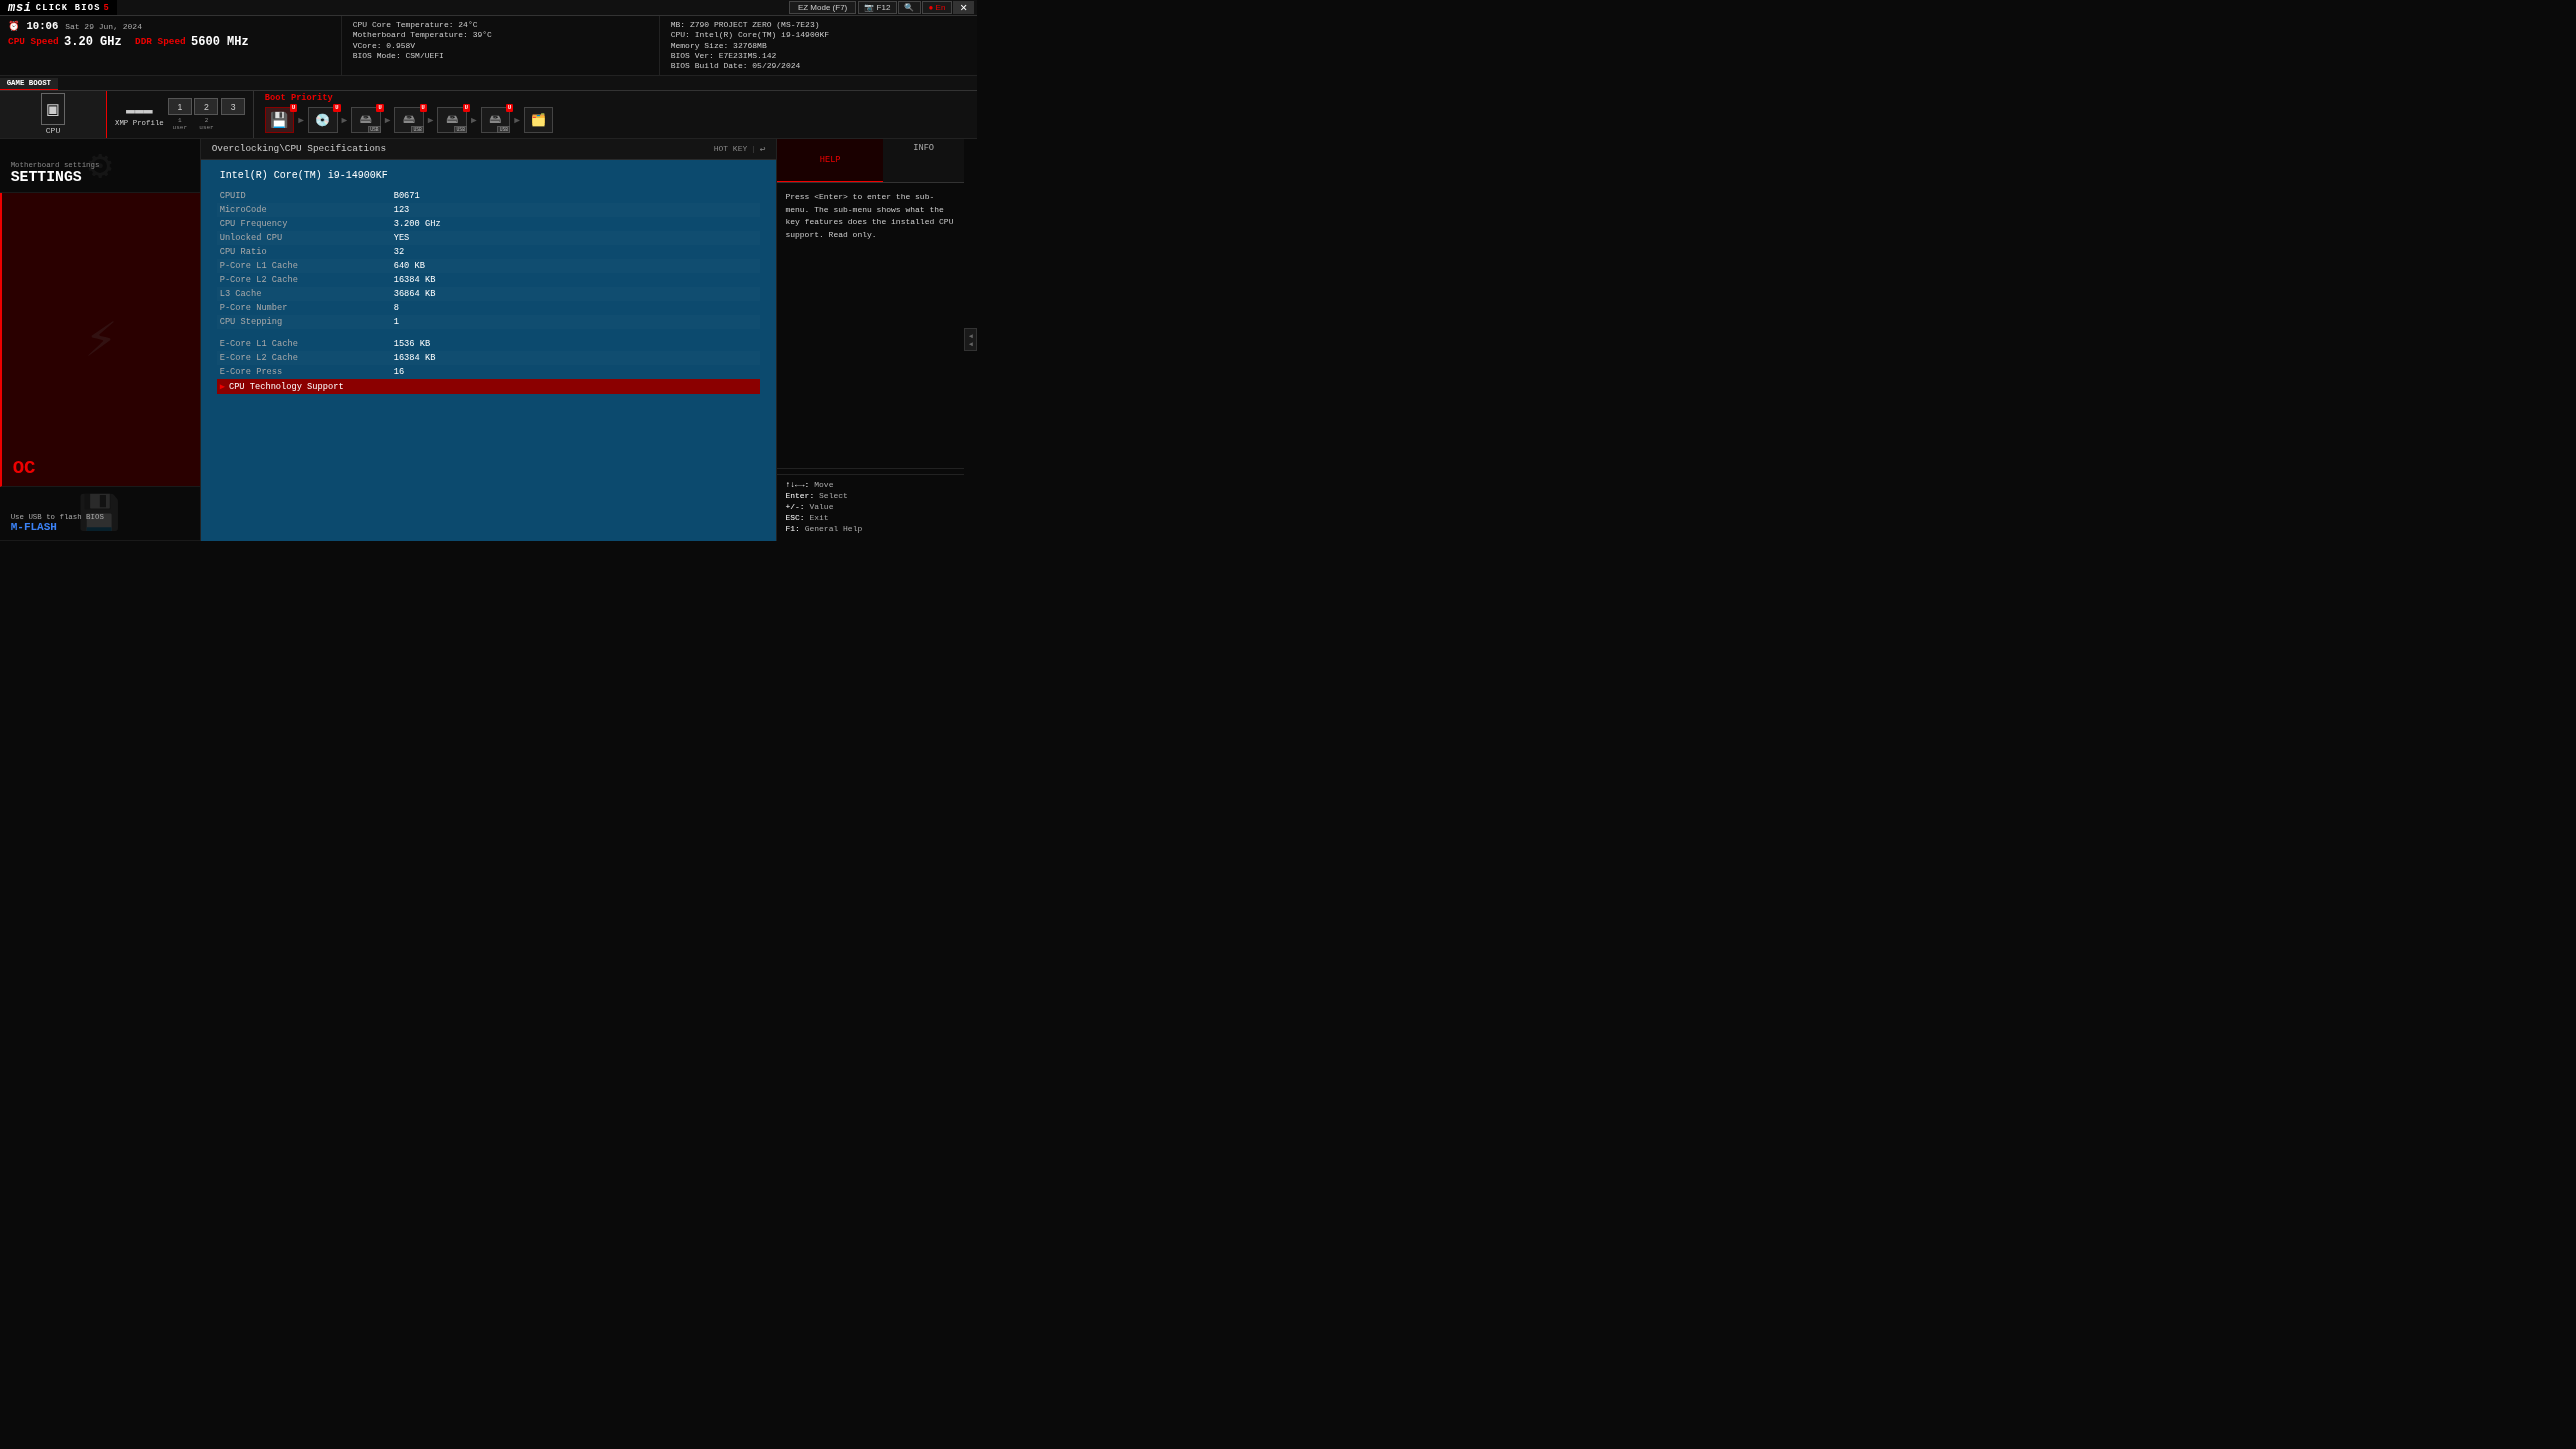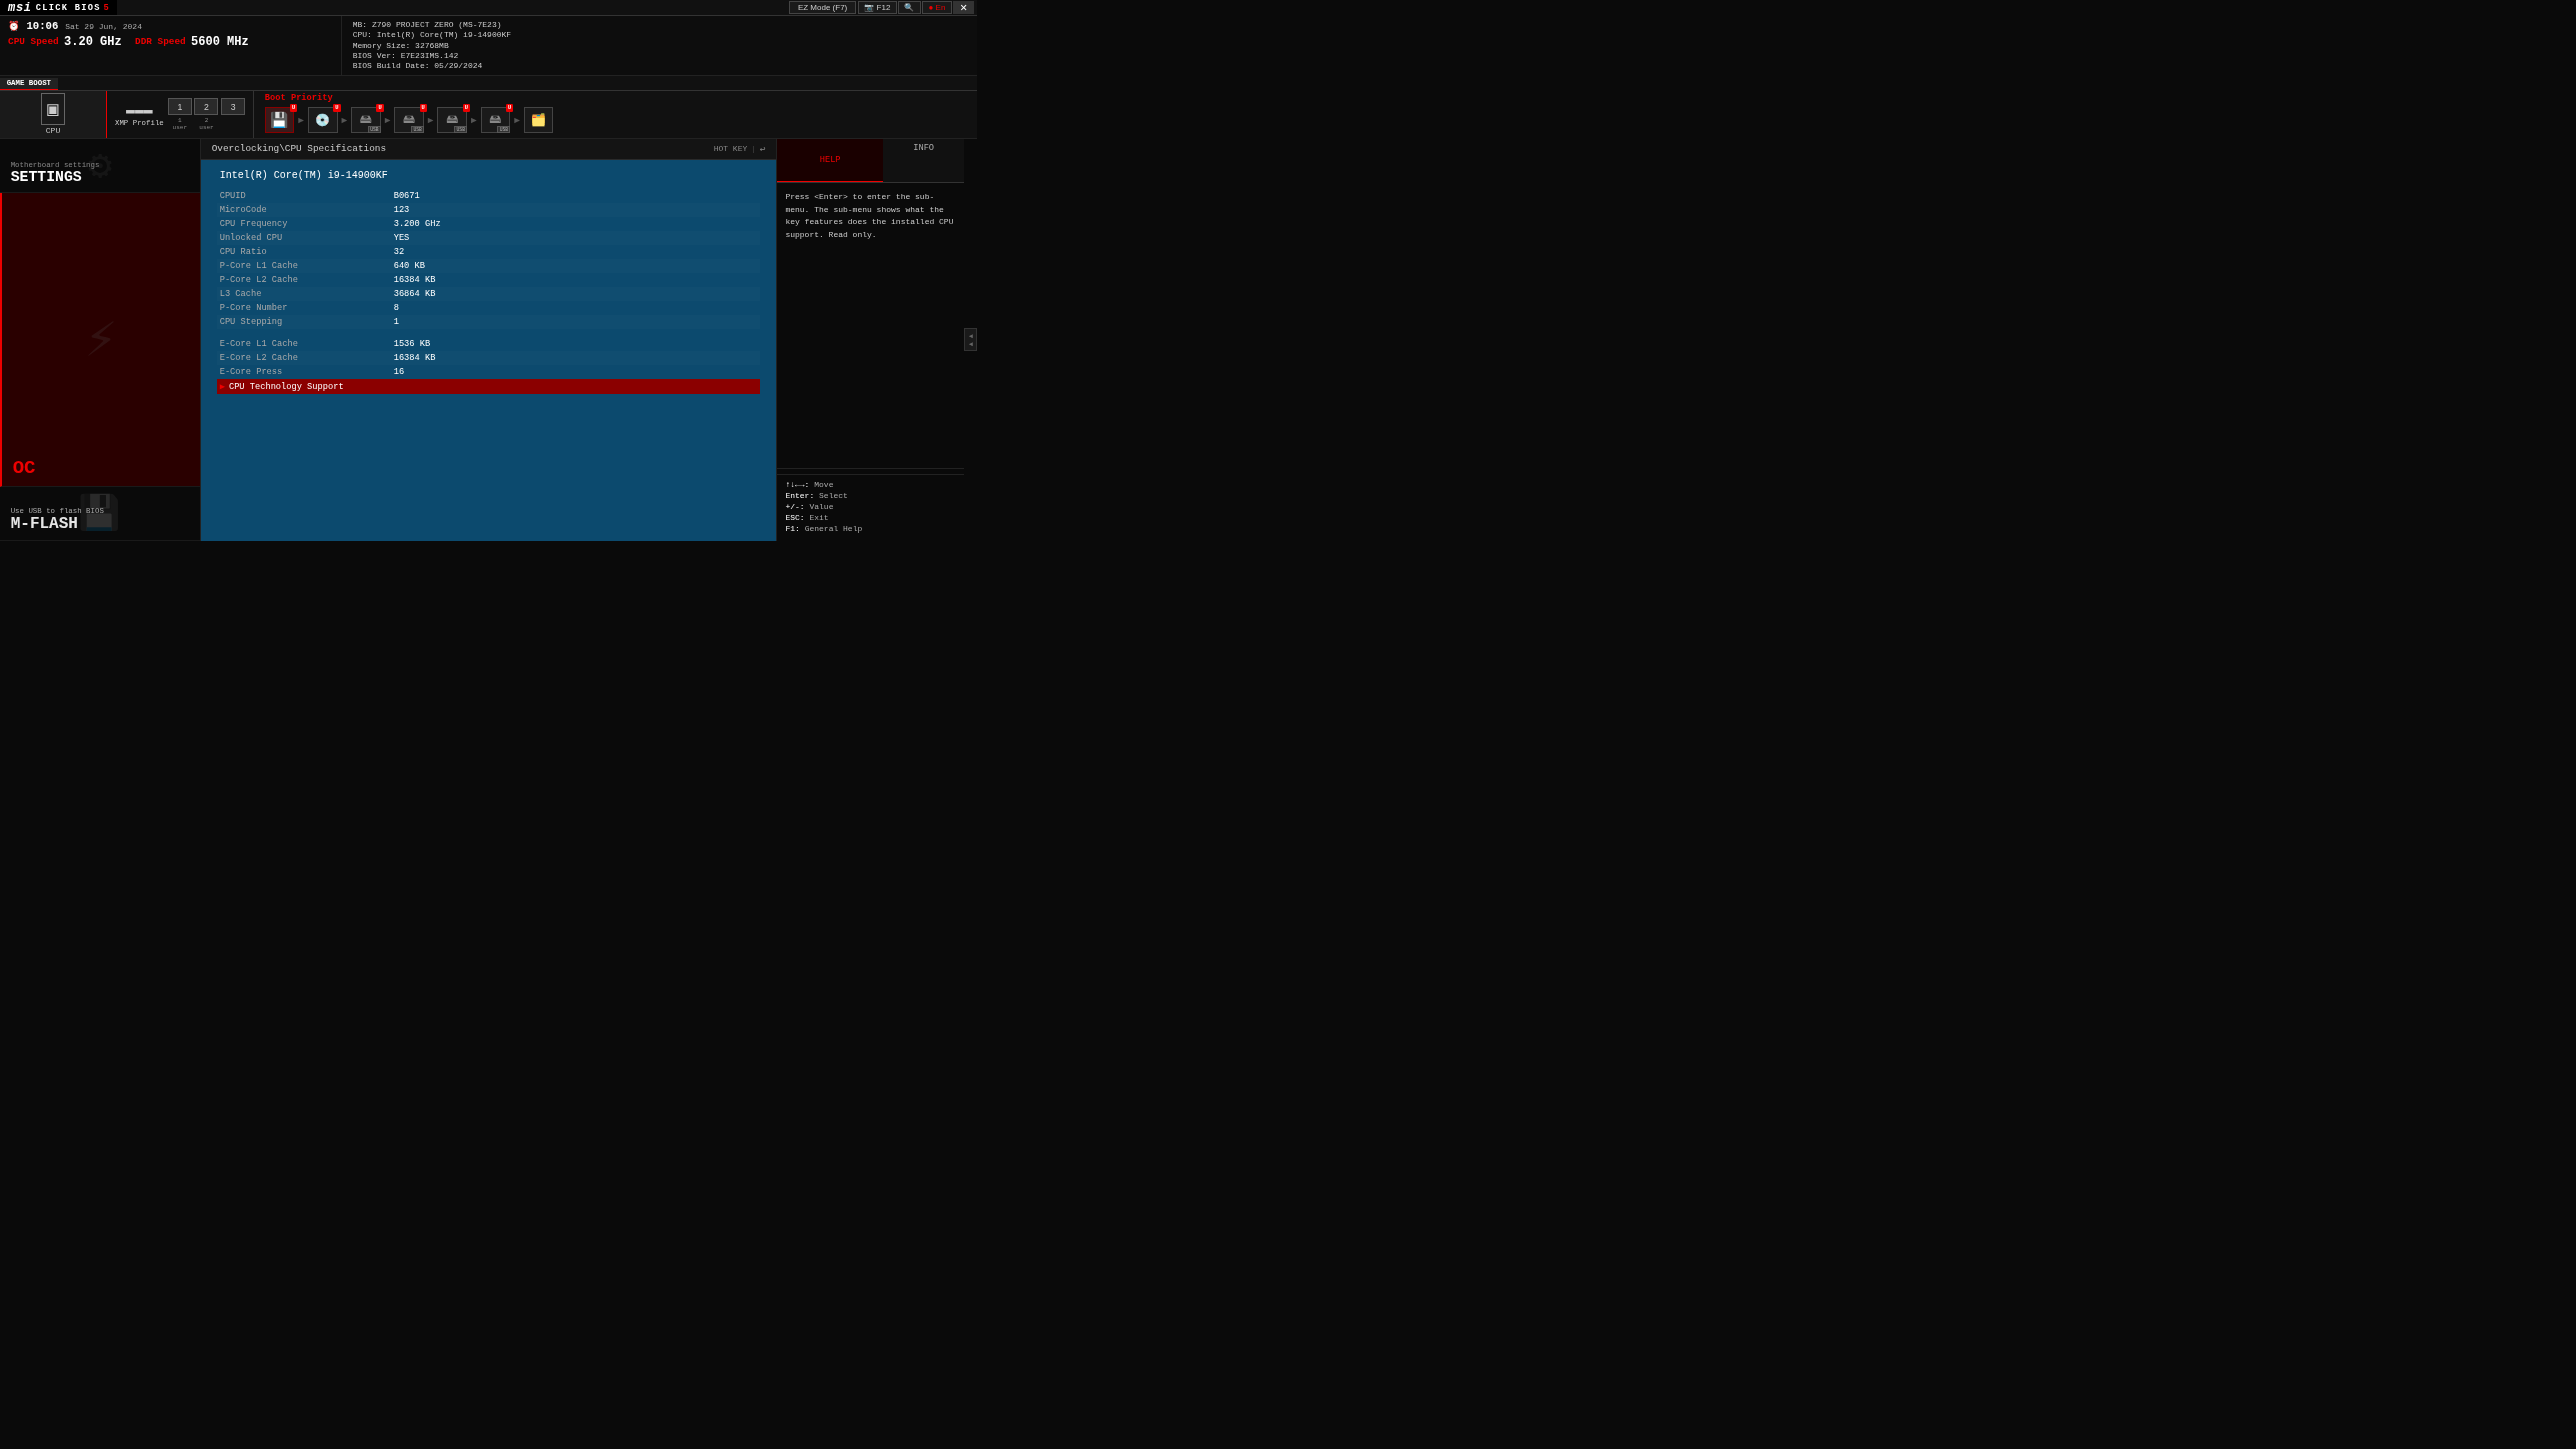--- a/index.html
+++ b/index.html
@@ -338,22 +338,22 @@
     }
     .sidebar-item.oc .sidebar-title {
       color: #e00;
       font-size: 19px;
     }
     .sidebar-item.mflash .sidebar-subtitle {
       color: #aaa;
       font-size: 7.4px;
     }
     .sidebar-item.mflash .sidebar-title {
-      color: #e5e5e5;
-      font-size: 16px;
+      color: #3b82f6;
+      font-size: 11px;
     }
 
     
     .center-content {
       flex: 1;
       background: #0c4a6e;
       display: flex;
       flex-direction: column;
     }
     .content-header {
@@ -538,20 +538,26 @@
         <span class="speed-label">CPU Speed</span>
         <span class="speed-value">3.20 GHz</span>
       </div>
       <div class="speed-item">
         <span class="speed-label">DDR Speed</span>
         <span class="speed-value">5600 MHz</span>
       </div>
     </div>
   </div>
 
+  <div class="mid-info">
+    <div class="info-line">CPU Core Temperature: 24°C</div>
+    <div class="info-line">Motherboard Temperature: 39°C</div>
+    <div class="info-line">VCore: 0.958V</div>
+    <div class="info-line">BIOS Mode: CSM/UEFI</div>
+  </div>
 
   <div class="right-info">
     <div class="info-line">MB: Z790 PROJECT ZERO (MS-7E23)</div>
     <div class="info-line">CPU: Intel(R) Core(TM) i9-14900KF</div>
     <div class="info-line">Memory Size: 32768MB</div>
     <div class="info-line">BIOS Ver: E7E23IMS.142</div>
     <div class="info-line">BIOS Build Date: 05/29/2024</div>
   </div>
 </div>
 

